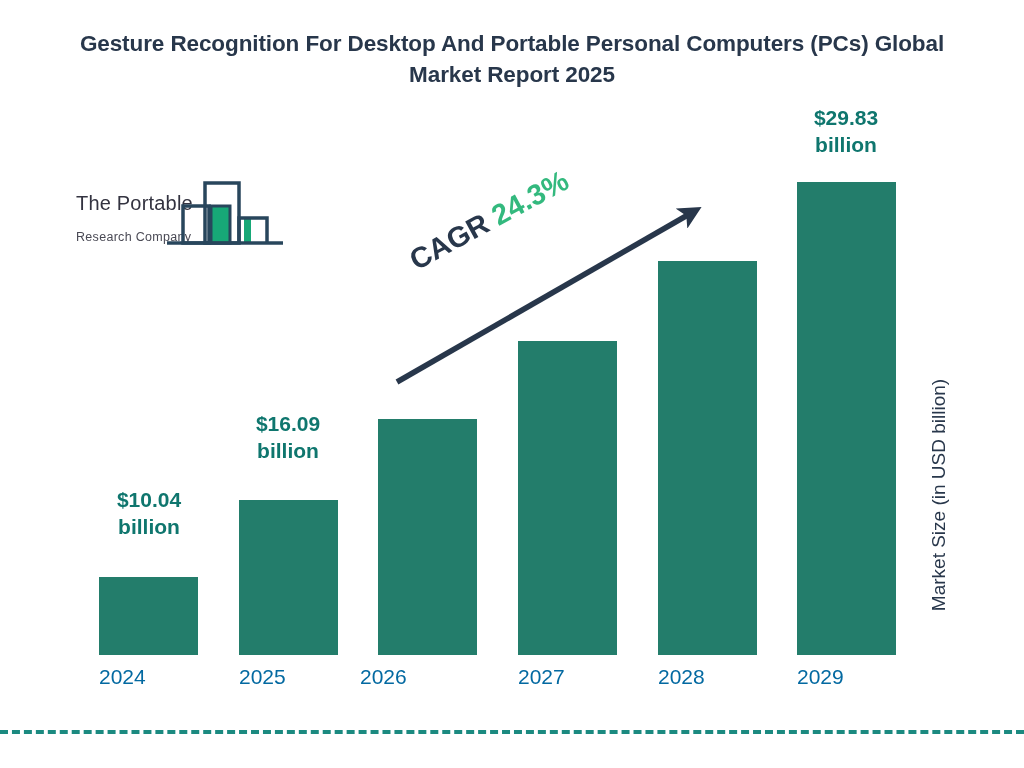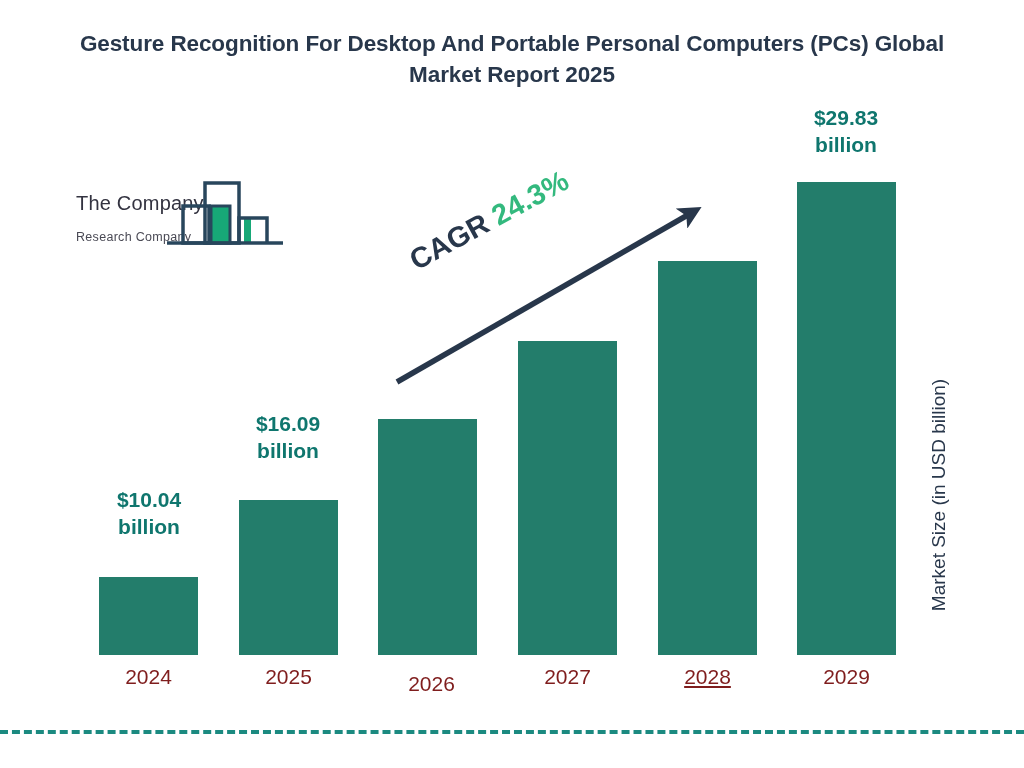--- a/index.html
+++ b/index.html
@@ -75,23 +75,23 @@
     text-align: center;
     font-size: 21px;
     font-weight: bold;
     line-height: 27px;
     color: #0f766e;
     white-space: pre-line;
   }
 
   .tick-label {
     position: absolute;
-    text-align: center;
+    text-align: left;
     font-size: 21px;
-    color: #7f1d1d;
+    color: #0369a1;
     top: 664px;
     line-height: 26px;
   }
 
   
   #y-axis-title {
     position: absolute;
     left: 898px;
     top: 330px;
     width: 330px;
@@ -126,21 +126,21 @@
 </style>
 </head>
 <body>
 
 <div id="page">
 
   <div id="chart-title">Gesture Recognition For Desktop And Portable Personal Computers (PCs) Global Market Report 2025</div>
 
   <div id="logo">
     <div id="logo-text">
-      <span id="logo-line1">The Company</span>
+      <span id="logo-line1">The Portable</span>
       <span id="logo-line2">Research Company</span>
     </div>
     <svg width="212" height="72" viewBox="0 0 212 72" style="position:absolute;left:0;top:0;">
 
       <rect x="133" y="7" width="34" height="60" fill="none" stroke="#28465C" stroke-width="3.5"></rect>
 
       <rect x="111" y="30" width="26" height="37" fill="none" stroke="#28465C" stroke-width="3.5"></rect>
 
       <rect x="139" y="30" width="19" height="37" fill="#17A униш"></rect>
       <rect x="139" y="30" width="19" height="37" fill="#17A877" stroke="#28465C" stroke-width="3"></rect>
@@ -178,22 +178,22 @@
 
   <div class="bar-label" style="left:55px; top:486px; width:188px;">$10.04
 billion</div>
   <div class="bar-label" style="left:194px; top:410px; width:188px;">$16.09
 billion</div>
   <div class="bar-label" style="left:752px; top:104px; width:188px;">$29.83
 billion</div>
 
   <div class="tick-label" style="left:99px; width:99px;">2024</div>
   <div class="tick-label" style="left:239px; width:99px;">2025</div>
-  <div class="tick-label" style="left:382px; width:99px;margin-top:7px;">2026</div>
+  <div class="tick-label" style="left:360px; width:99px;">2026</div>
   <div class="tick-label" style="left:518px; width:99px;">2027</div>
-  <div class="tick-label" style="left:658px; width:99px;text-decoration:underline;">2028</div>
+  <div class="tick-label" style="left:658px; width:99px;">2028</div>
   <div class="tick-label" style="left:797px; width:99px;">2029</div>
 
   <div id="y-axis-title">Market Size (in USD billion)</div>
 
   <div id="bottom-rule"></div>
 
 </div>
 
 </body></html>

